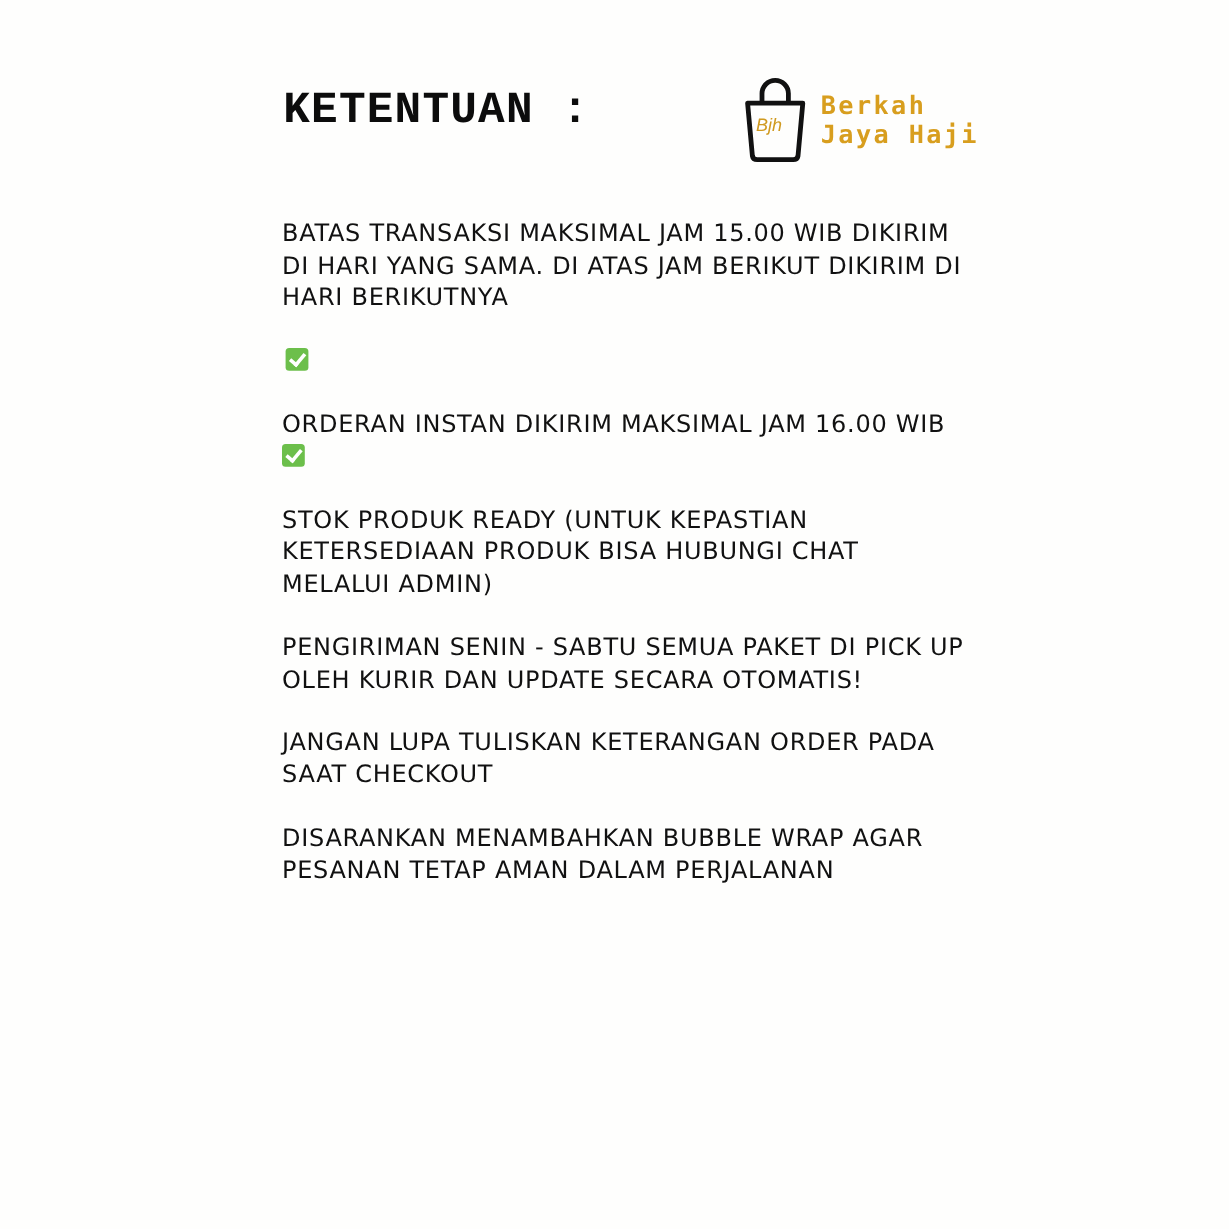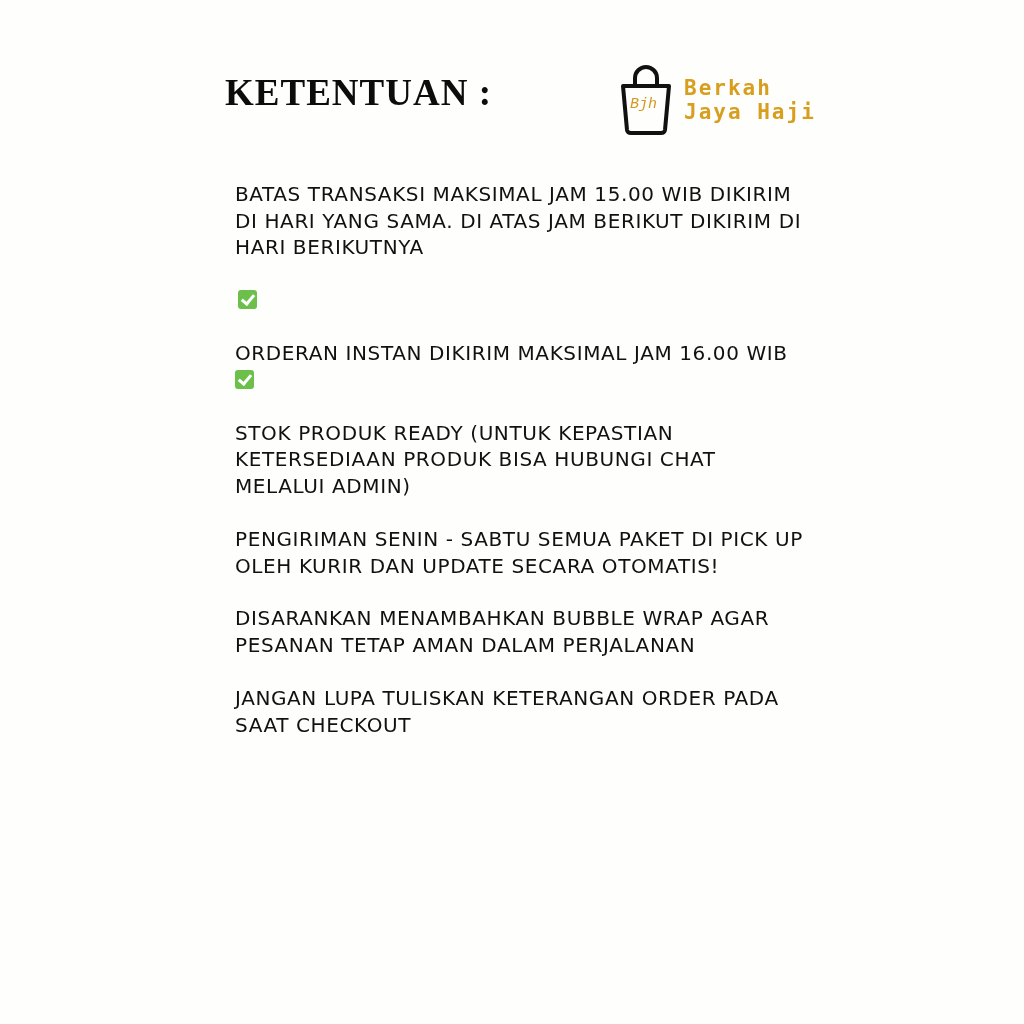--- a/index.html
+++ b/index.html
@@ -6,37 +6,37 @@
     body {
       width: 1024px; height: 1024px;
       background: #fefefd;
       position: relative;
       overflow: hidden;
       font-family: "DejaVu Sans", sans-serif;
       color: #111;
     }
     .title {
       position: absolute;
-      left: 225px; top: 70px;
-      font-family: Liberation Serif, serif;
+      left: 236px; top: 70px;
+      font-family: Liberation Mono, monospace;
       font-weight: bold;
       font-size: 37px;
       letter-spacing: 1px;
       color: #0c0c0c;
       line-height: 46px;
     }
     .logo {
       position: absolute;
       left: 618px; top: 64px;
       width: 200px; height: 74px;
     }
     .logo .bag { position: absolute; left: 0; top: 0; }
     .logo .bag-mono {
       position: absolute; left: 12px; top: 32px;
-      font-family: Liberation Mono, monospace;
+      font-family: Liberation Sans, sans-serif;
       font-size: 15px; color: #d09a20; font-style: italic;
     }
     .logo .brand {
       position: absolute; left: 66px; top: 12px;
       font-family: "DejaVu Sans Mono", monospace;
       font-weight: bold;
       color: #d89e1e;
       font-size: 21px;
       line-height: 24px;
       letter-spacing: 2px;
@@ -90,15 +90,15 @@
     <div>Jaya Haji</div>
   </div>
 </div>
 
 <div class="rules">
   <p class="rule"><span>BATAS TRANSAKSI MAKSIMAL JAM 15.00 WIB DIKIRIM DI HARI YANG SAMA. DI ATAS JAM BERIKUT DIKIRIM DI HARI BERIKUTNYA</span></p>
   <p class="rule"> <span class="check"></span></p>
   <p class="rule"><span>ORDERAN INSTAN DIKIRIM MAKSIMAL JAM 16.00 WIB</span><br><span class="check" style="margin-left:0"></span></p>
   <p class="rule"><span>STOK PRODUK READY (UNTUK KEPASTIAN KETERSEDIAAN PRODUK BISA HUBUNGI CHAT MELALUI ADMIN)</span></p>
   <p class="rule"><span>PENGIRIMAN SENIN - SABTU SEMUA PAKET DI PICK UP OLEH KURIR DAN UPDATE SECARA OTOMATIS!</span></p>
+  <p class="rule"><span>JANGAN LUPA TULISKAN KETERANGAN ORDER PADA SAAT CHECKOUT</span></p>
   <p class="rule"><span>DISARANKAN MENAMBAHKAN BUBBLE WRAP AGAR PESANAN TETAP AMAN DALAM PERJALANAN</span></p>
-  <p class="rule"><span>JANGAN LUPA TULISKAN KETERANGAN ORDER PADA SAAT CHECKOUT</span></p>
 </div>
 
 </body></html>

